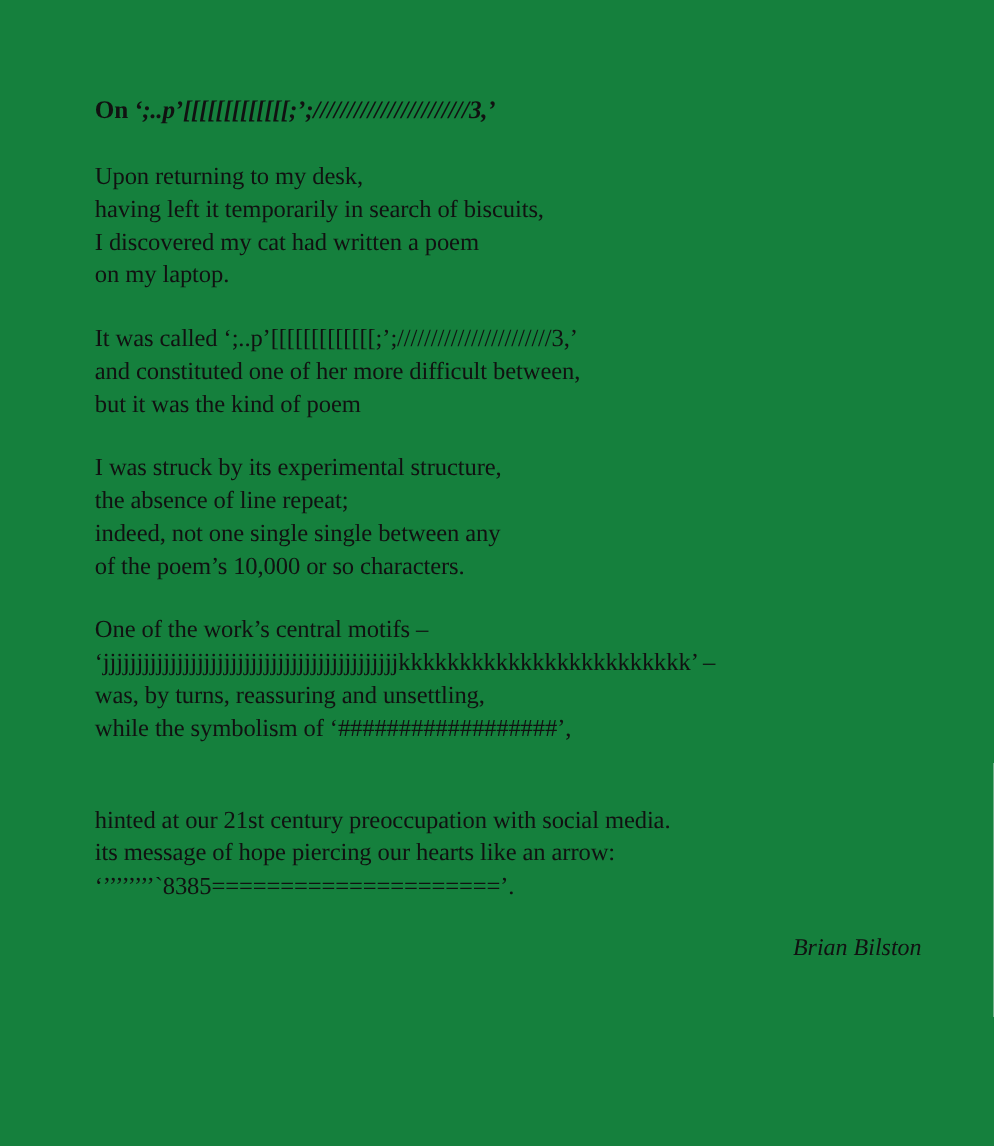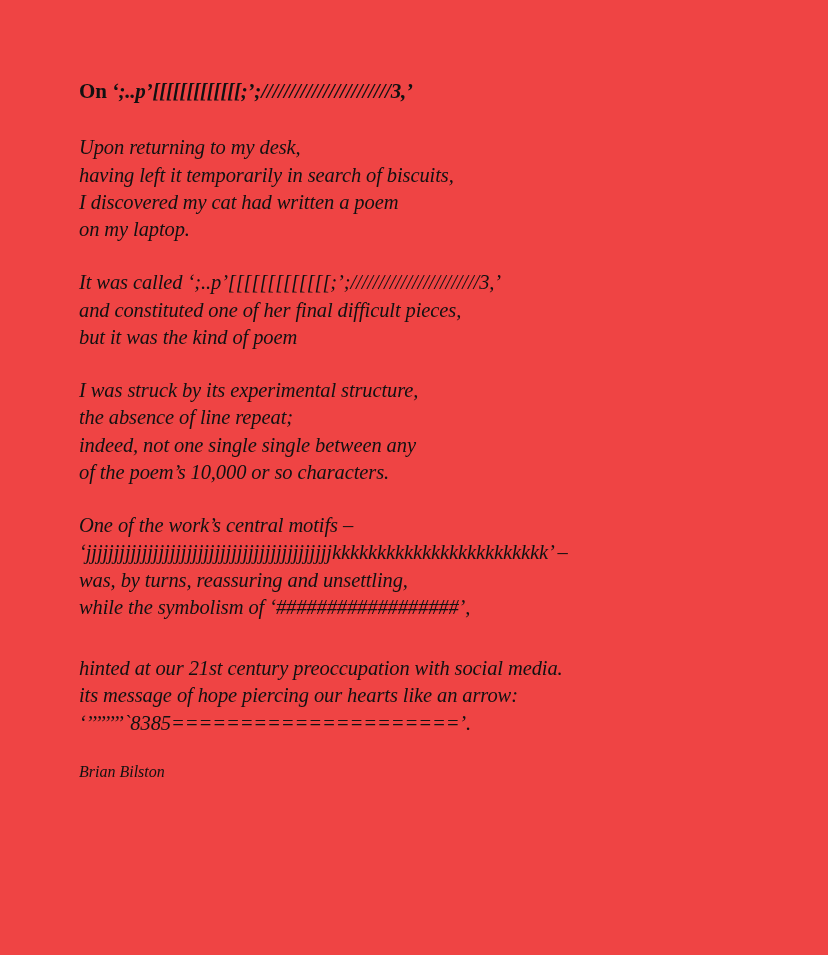--- a/index.html
+++ b/index.html
@@ -12,52 +12,52 @@
     height: 955px;
     font-family: "Liberation Serif", "DejaVu Serif", serif;
     color: #111111;
     overflow: hidden;
   }
   .page {
     box-sizing: border-box;
     width: 828px;
     height: 955px;
     padding: 78px 60px 40px 79px;
-    background: #ef4444;
+    background: #15803d;
   }
   .poem-title {
     font-size: 21px;
     font-weight: bold;
     font-style: italic;
     line-height: 1.25;
     margin: 0 0 30px 0;
     letter-spacing: -0.2px;
     white-space: pre-wrap;
     word-break: break-word;
   }
   .poem-title .title-lead {
     font-style: normal;
   }
   .stanza {
-    margin: 0 0 26px 0;
-    font-style: italic;
+    margin: 16px 0 26px 0;
   }
   .stanza:last-of-type {
     margin-bottom: 0;
   }
   .line {
     font-size: 20.5px;
     line-height: 1.33;
     white-space: pre-wrap;
     word-break: break-word;
     letter-spacing: -0.1px;
   }
   .author {
-    font-size: 16px;
+    font-size: 20px;
     font-style: italic;
+    text-align: right;
   }
   .spacer-small {
     height: 8px;
   }
 </style>
 </head>
 <body>
 
 <div class="page">
 
@@ -65,21 +65,21 @@
 
   <div class="stanza">
     <div class="line">Upon returning to my desk,</div>
     <div class="line">having left it temporarily in search of biscuits,</div>
     <div class="line">I discovered my cat had written a poem</div>
     <div class="line">on my laptop.</div>
   </div>
 
   <div class="stanza">
     <div class="line">It was called ‘;..p’[[[[[[[[[[[[[;’;///////////////////////3,’</div>
-    <div class="line">and constituted one of her final difficult pieces,</div>
+    <div class="line">and constituted one of her more difficult between,</div>
     <div class="line">but it was the kind of poem</div>
   </div>
 
   <div class="stanza">
     <div class="line">I was struck by its experimental structure,</div>
     <div class="line">the absence of line repeat;</div>
     <div class="line">indeed, not one single single between any</div>
     <div class="line">of the poem’s 10,000 or so characters.</div>
   </div>
 

